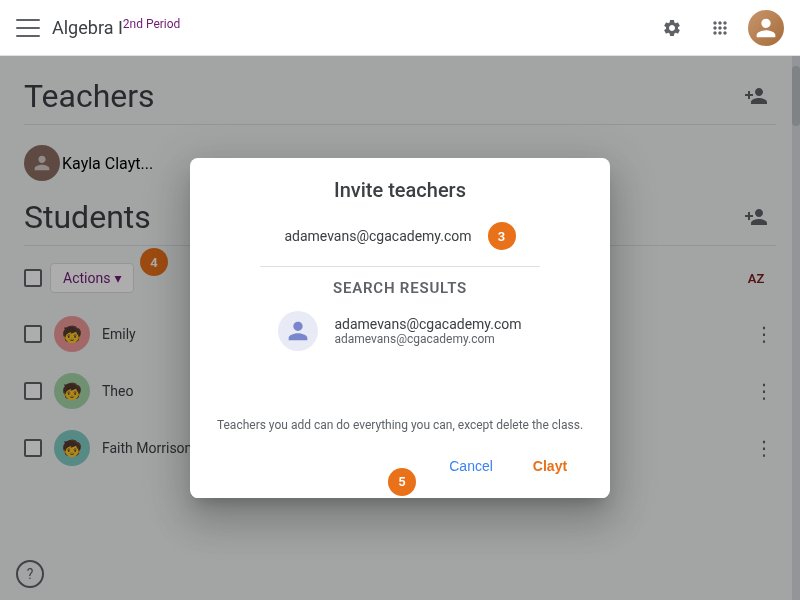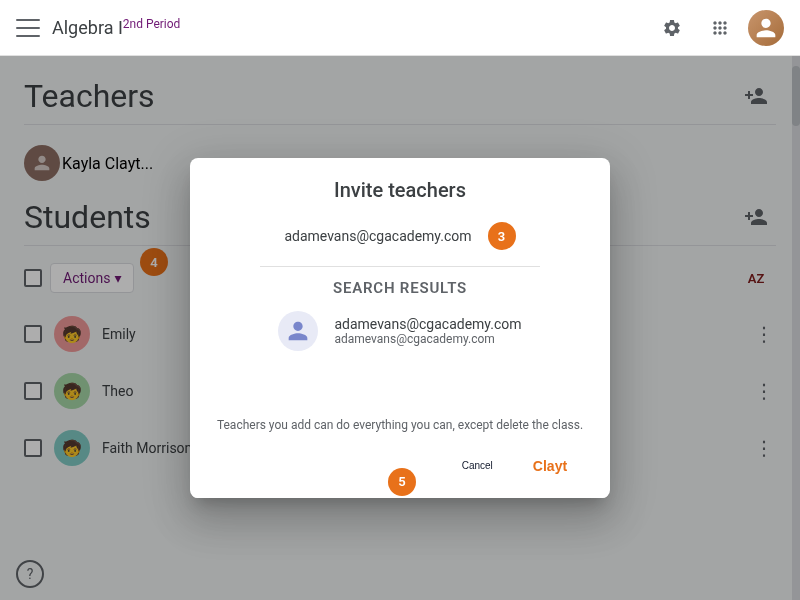--- a/index.html
+++ b/index.html
@@ -328,22 +328,22 @@
     .dialog-actions {
       display: flex;
       justify-content: flex-end;
       gap: 8px;
     }
 
     .btn-cancel {
       padding: 8px 16px;
       border: none;
       background: transparent;
-      color: #0f172a;
-      font-size: 10px;
+      color: #3b82f6;
+      font-size: 14px;
       font-weight: 500;
       cursor: pointer;
       border-radius: 4px;
       text-transform: none;
     }
 
     .btn-invite {
       padding: 8px 16px;
       border: none;
       background: transparent;

